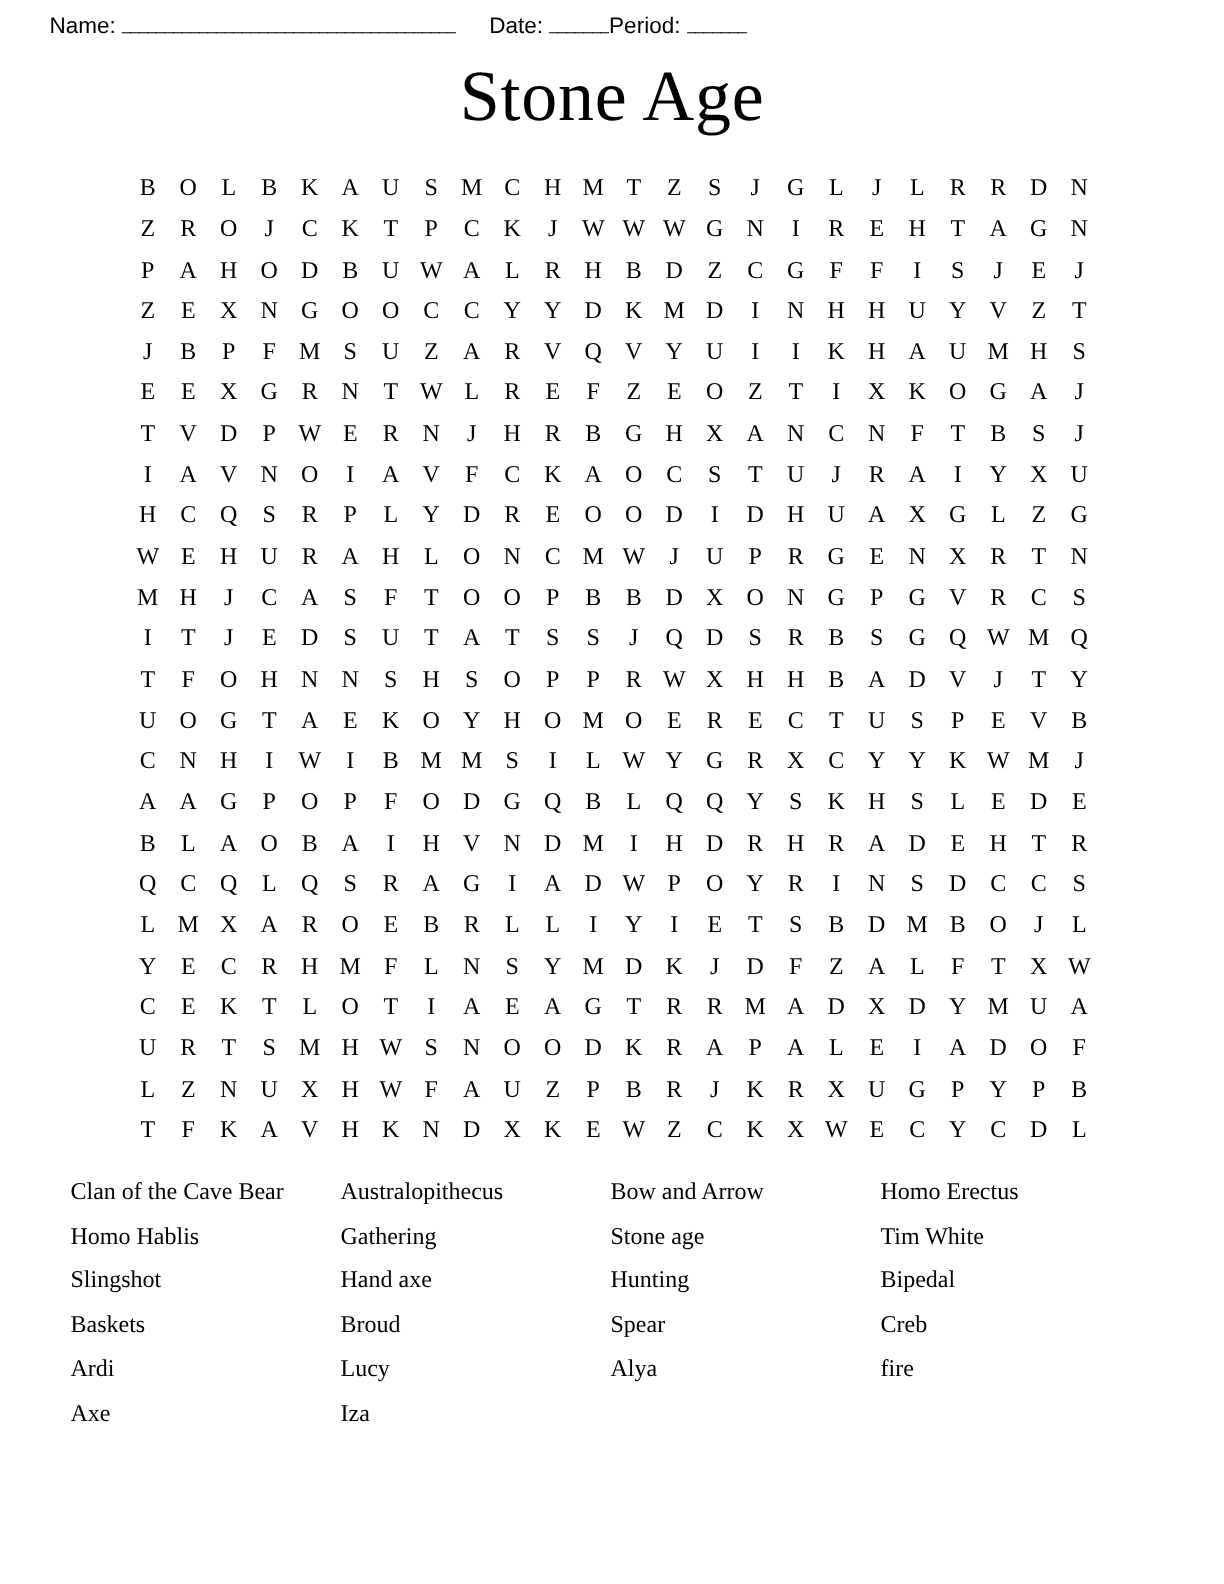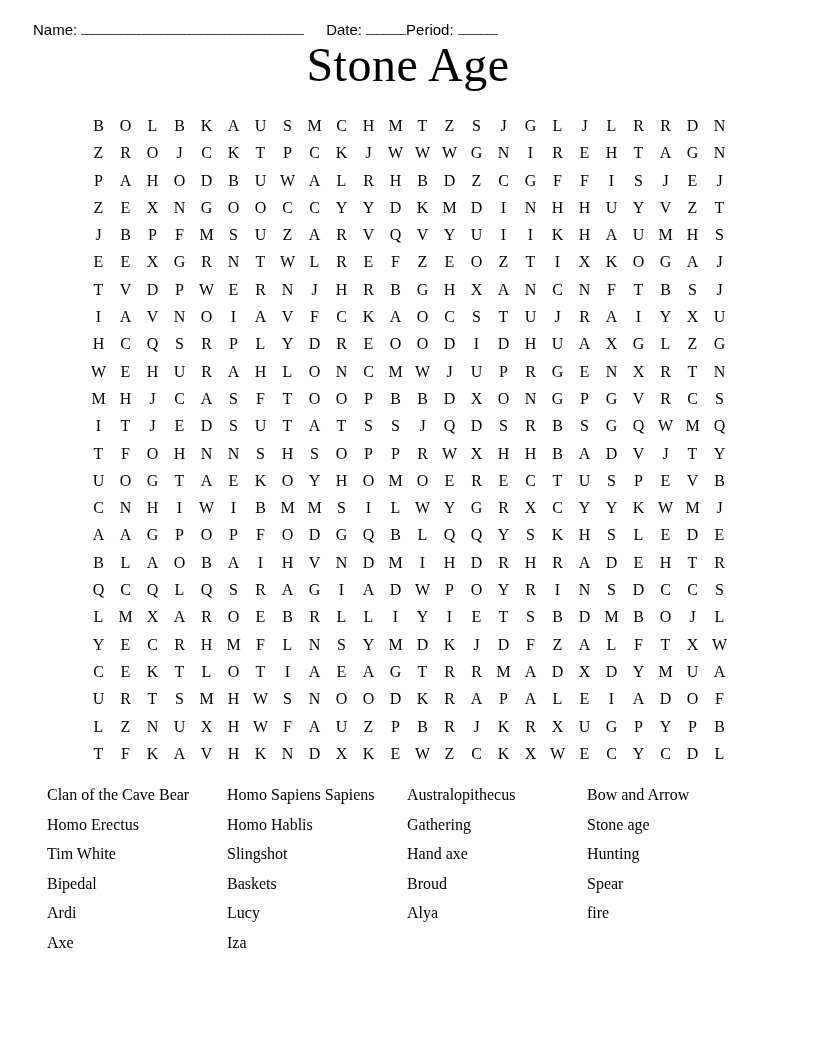--- a/index.html
+++ b/index.html
@@ -14,21 +14,21 @@
     height: 1056px;
     position: relative;
     font-family: "Liberation Serif", "DejaVu Serif", serif;
     color: #000000;
     overflow: hidden;
   }
 
   
   .header-row {
     position: absolute;
-    top: 12px;
+    top: 0px;
     left: 0px;
     width: 816px;
     height: 26px;
     display: flex;
     align-items: flex-end;
     font-family: "Liberation Sans", "DejaVu Sans", sans-serif;
     font-size: 15px;
     line-height: 17px;
     white-space: nowrap;
   }
@@ -695,35 +695,35 @@
     <div class="cell">E</div>
     <div class="cell">C</div>
     <div class="cell">Y</div>
     <div class="cell">C</div>
     <div class="cell">D</div>
     <div class="cell">L</div>
   </div>
 
 <div class="wordlist">
     <div class="word">Clan of the Cave Bear</div>
-    <div class="word">Homo Sapiens Sapiens</div>
     <div class="word">Australopithecus</div>
     <div class="word">Bow and Arrow</div>
     <div class="word">Homo Erectus</div>
     <div class="word">Homo Hablis</div>
     <div class="word">Gathering</div>
     <div class="word">Stone age</div>
     <div class="word">Tim White</div>
     <div class="word">Slingshot</div>
     <div class="word">Hand axe</div>
     <div class="word">Hunting</div>
     <div class="word">Bipedal</div>
     <div class="word">Baskets</div>
     <div class="word">Broud</div>
     <div class="word">Spear</div>
+    <div class="word">Creb</div>
     <div class="word">Ardi</div>
     <div class="word">Lucy</div>
     <div class="word">Alya</div>
     <div class="word">fire</div>
     <div class="word">Axe</div>
     <div class="word">Iza</div>
     <div class="word empty"></div>
   </div>
 
 </body></html>

